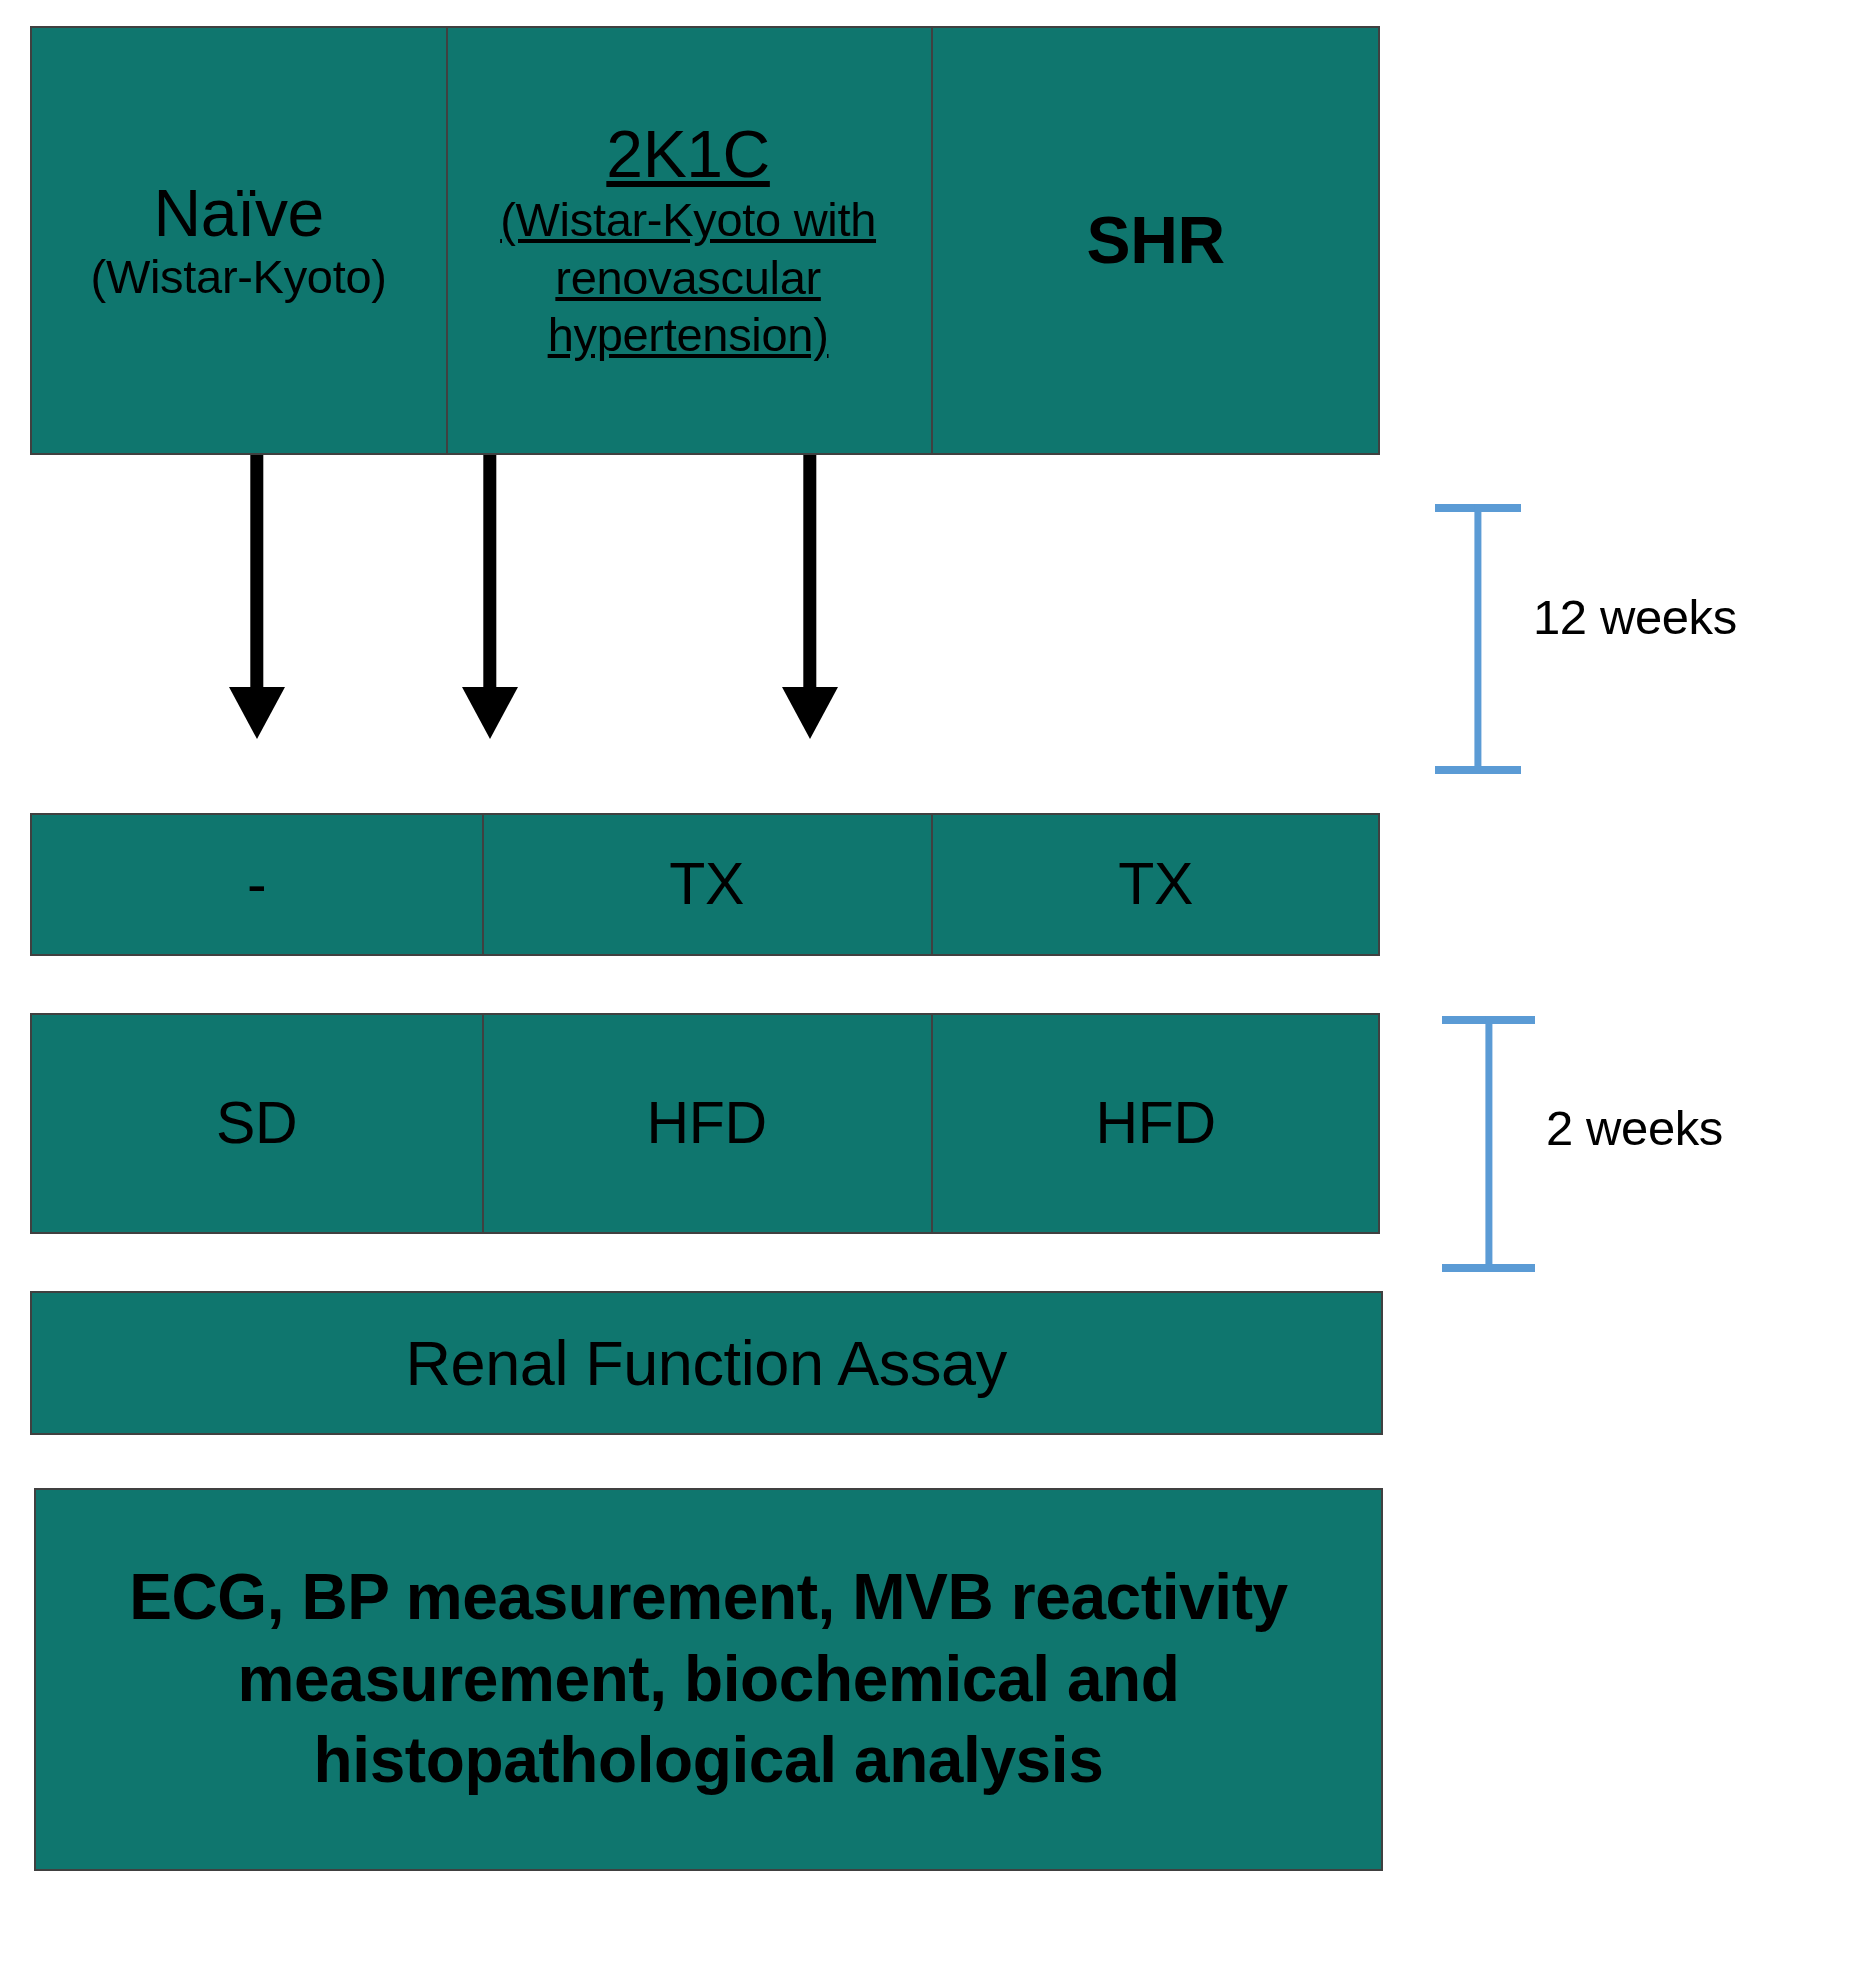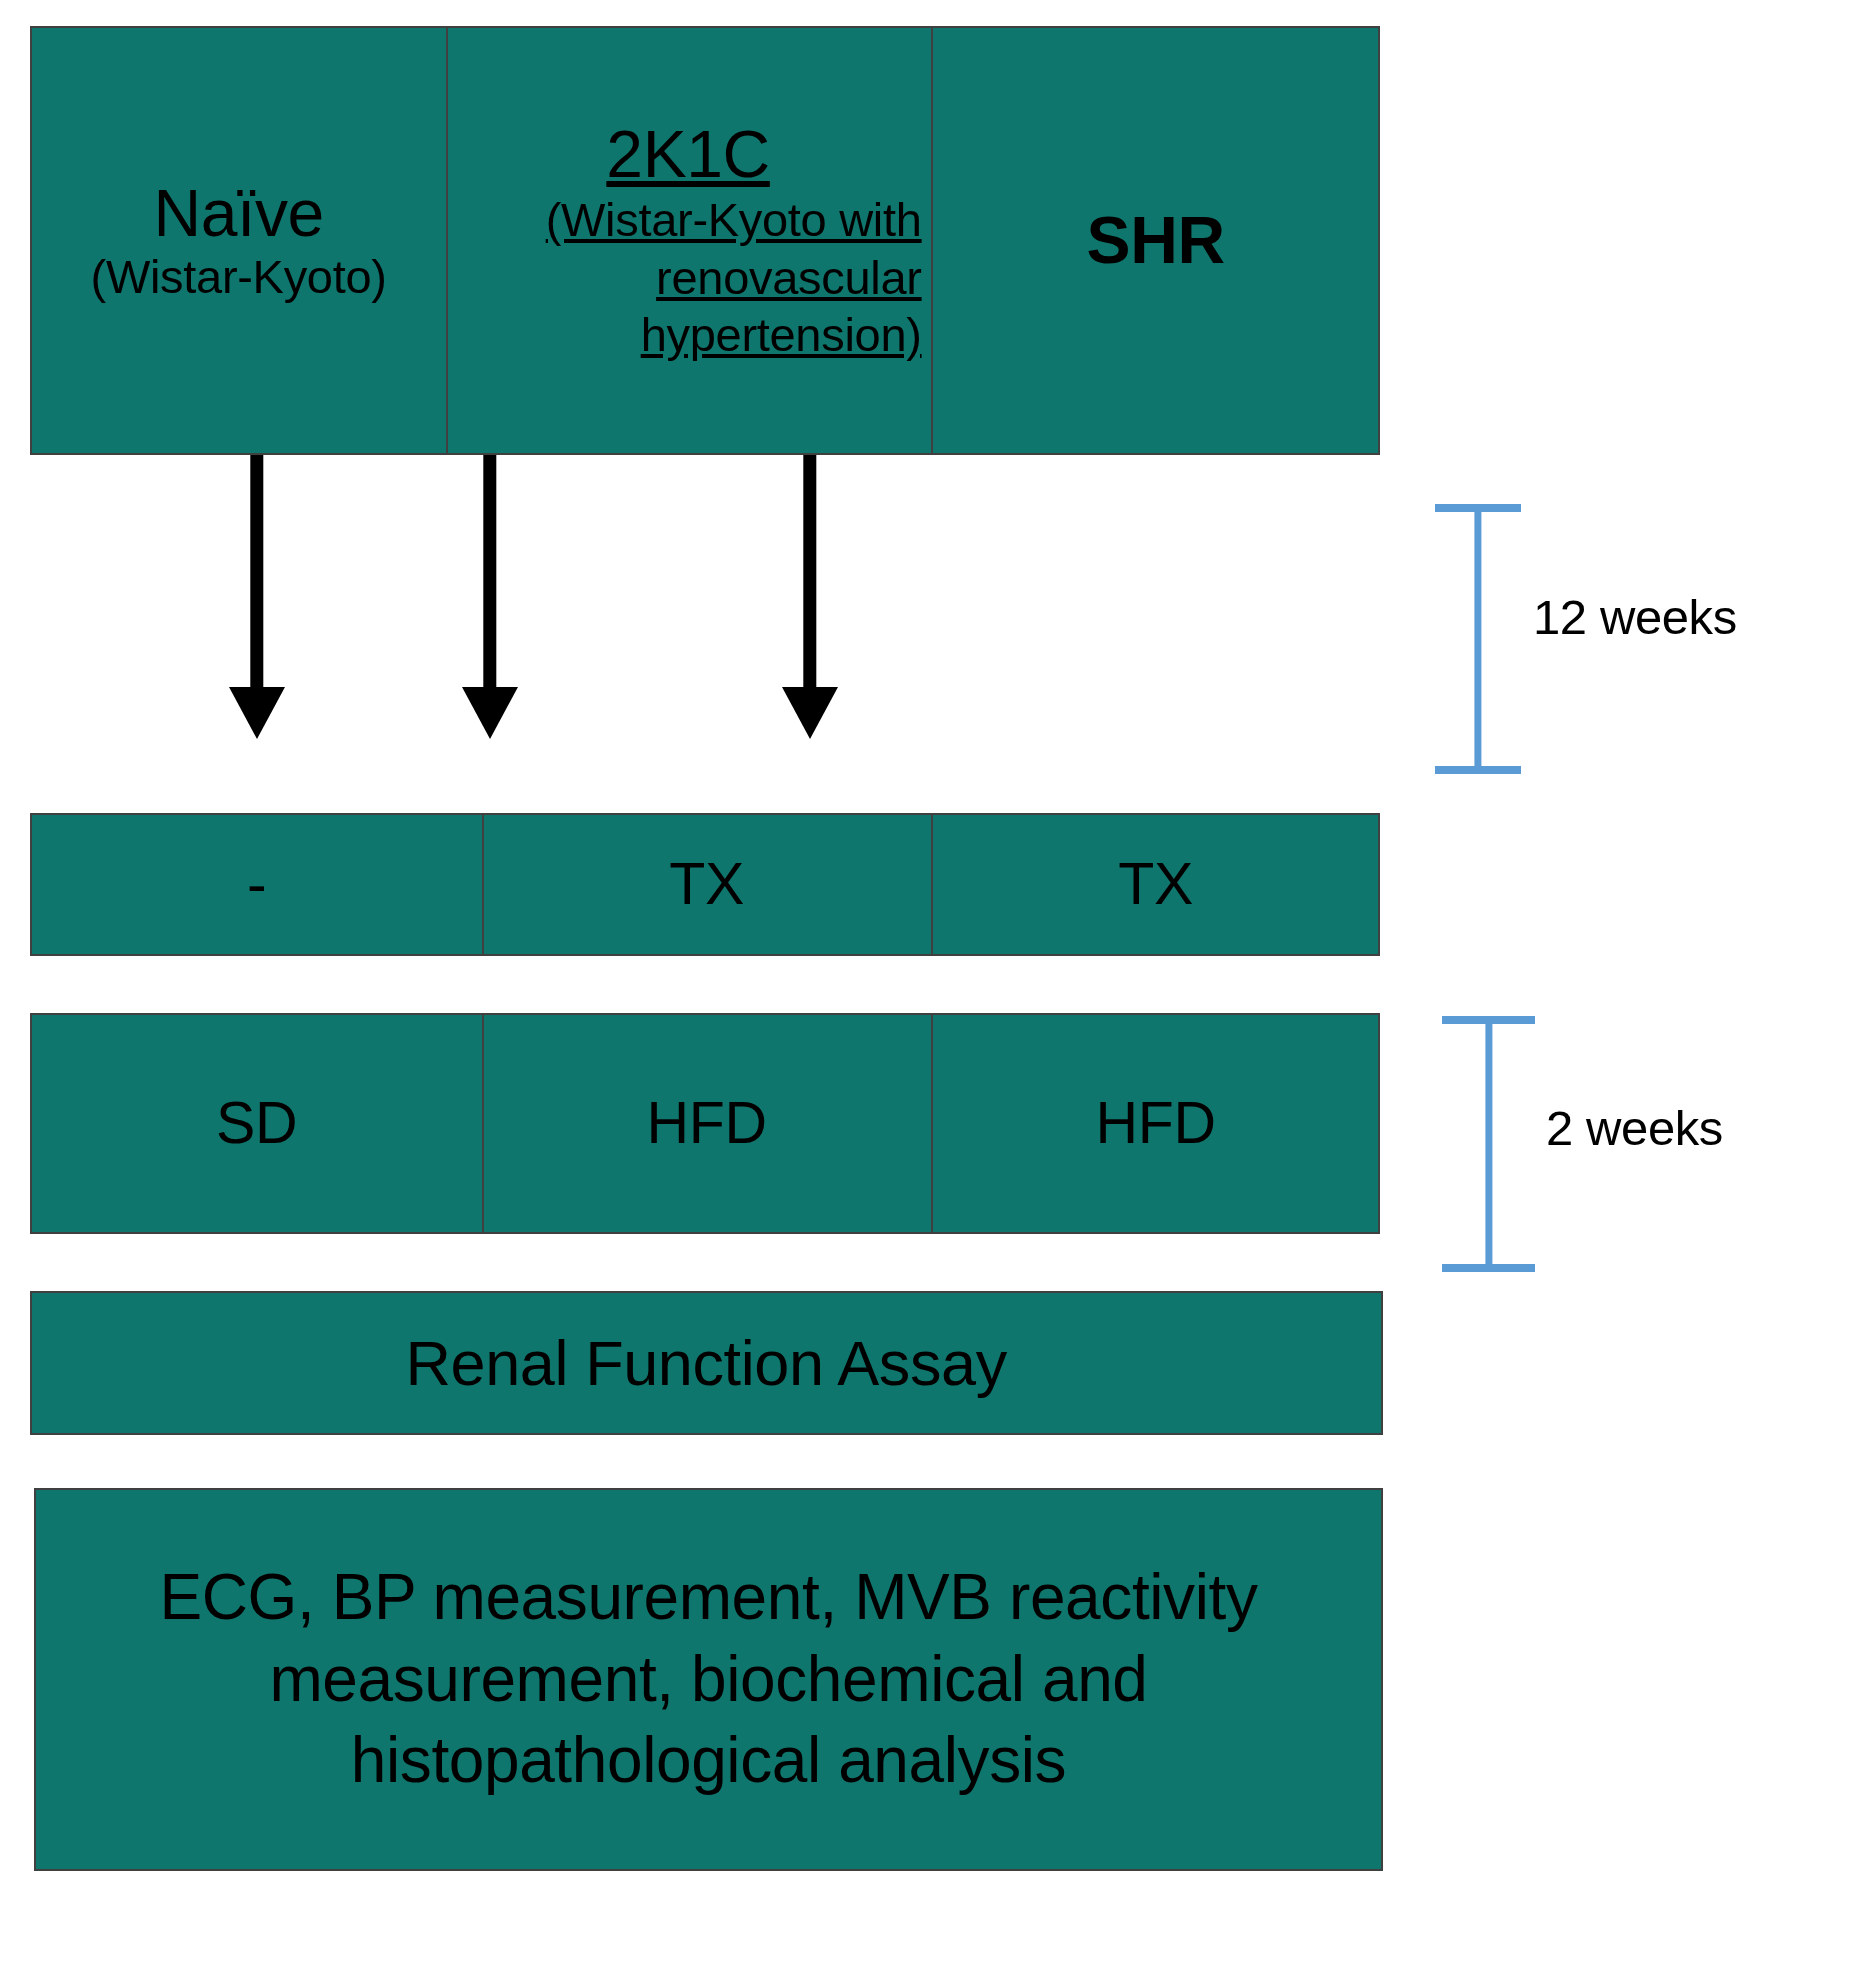--- a/index.html
+++ b/index.html
@@ -63,21 +63,21 @@
 
   .grp-title {
     font-size: 66px;
     letter-spacing: -0.4px;
     white-space: nowrap;
   }
   .grp-sub {
     font-size: 47px;
     letter-spacing: -0.3px;
   }
-  .grp-sub.multi { line-height: 1.22; text-align: right; }
+  .grp-sub.multi { line-height: 1.22; }
 
   
   .arrow {
     position: absolute;
     width: 56px;
   }
   .arrow .shaft {
     position: absolute;
     left: 50%;
     transform: translateX(-50%);
@@ -146,20 +146,21 @@
   
   #analysis-box {
     left: 34px;
     top: 1488px;
     width: 1349px;
     height: 383px;
     font-size: 64px;
     line-height: 1.28;
     letter-spacing: -0.4px;
     padding: 0 36px;
+    font-weight: bold;
   }
 
   
   .bracket {
     position: absolute;
   }
   .bracket .bstem {
     position: absolute;
     left: 50%;
     transform: translateX(-50%);

